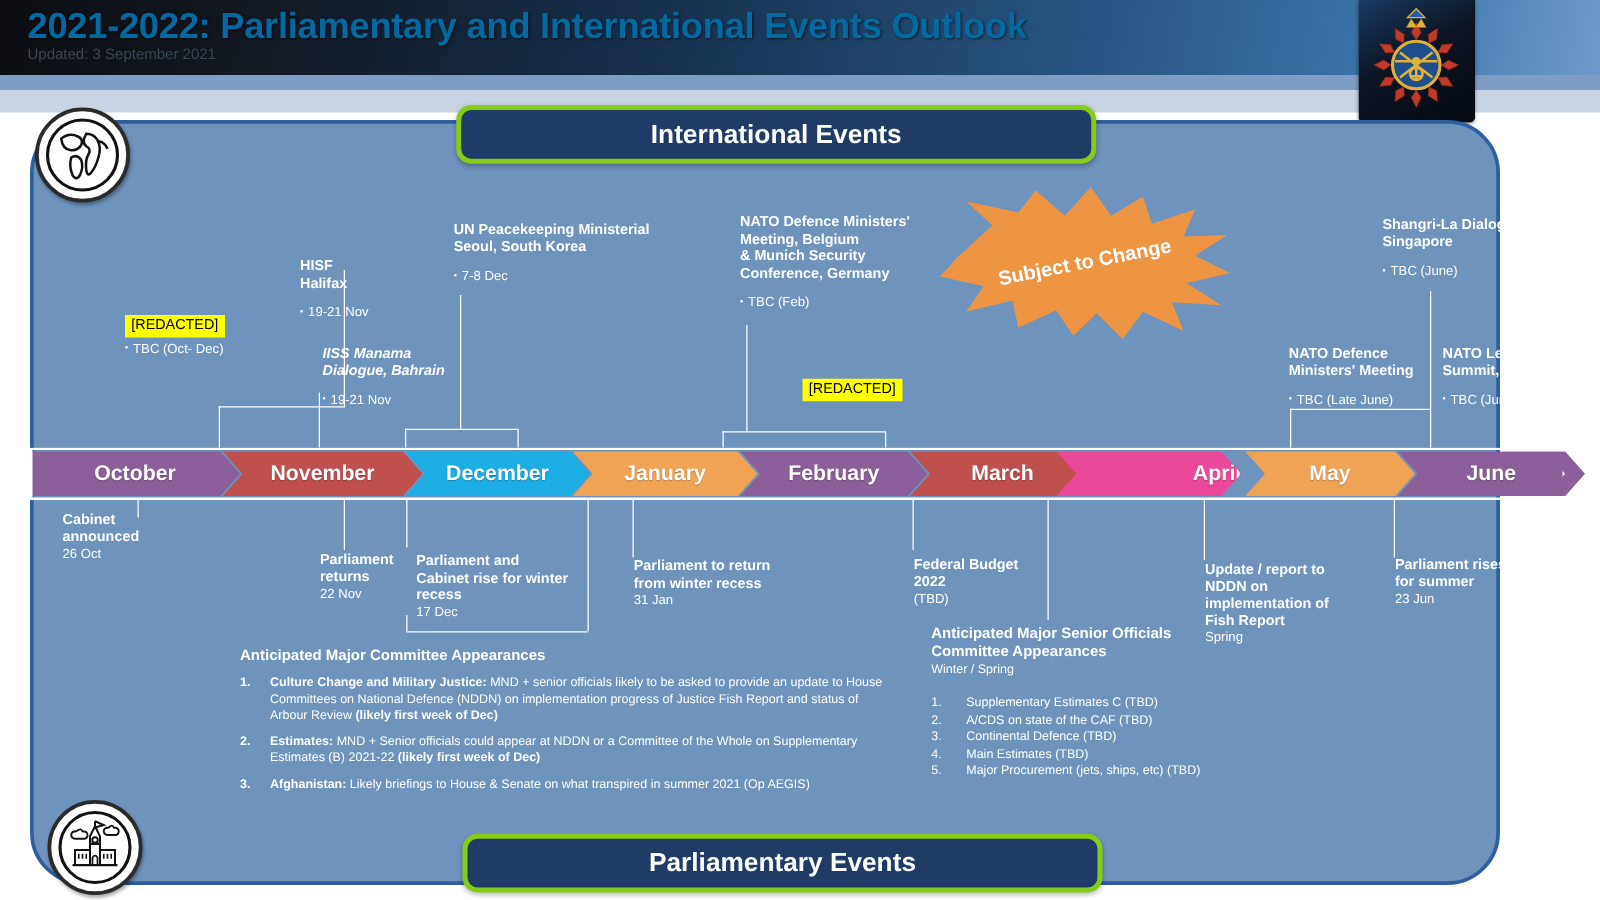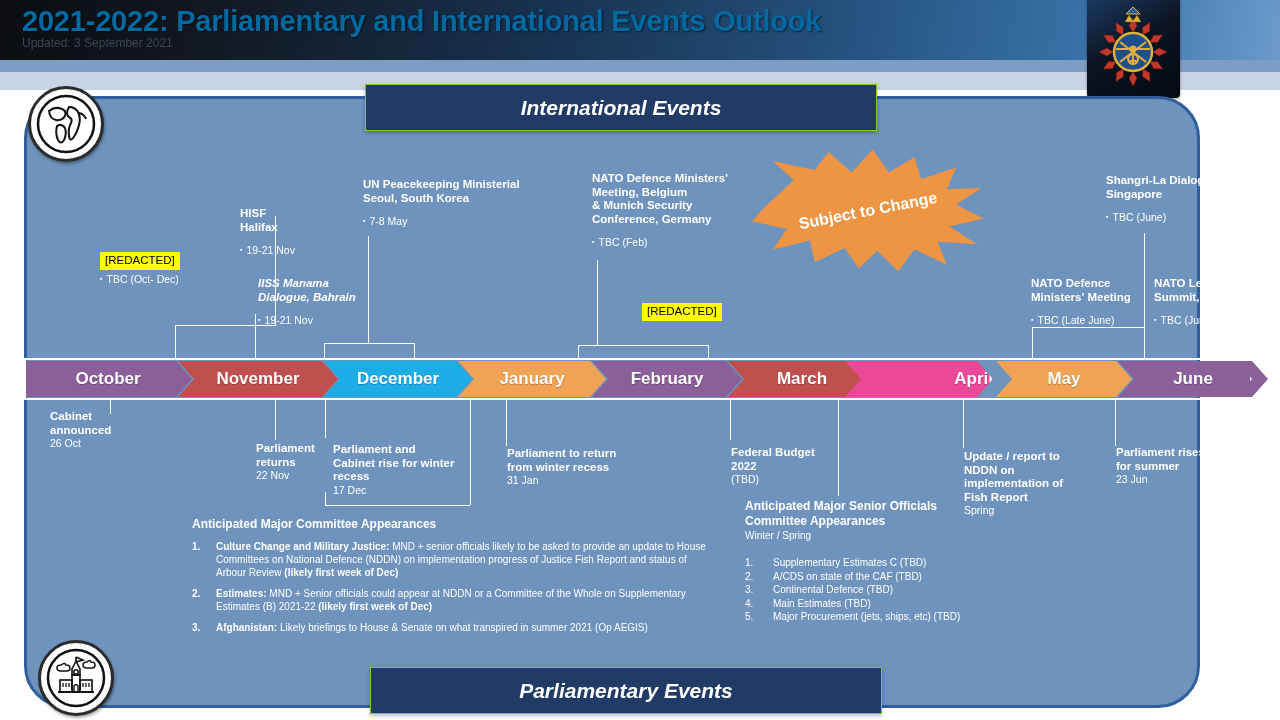--- a/index.html
+++ b/index.html
@@ -47,27 +47,26 @@
     position: absolute; left: 24px; top: 96px; width: 1176px; height: 612px;
     background: #6e93bd;
     border: 3px solid #2f5f9e;
     border-radius: 42px;
   }
 
   
   .banner {
     position: absolute;
     background: #1f3b66;
-    border: 1px solid #84cc16;
-    border-radius: 0;
+    border: 4px solid #84cc16;
+    border-radius: 12px;
     color: #ffffff;
     font-size: 21px; font-weight: bold;
     display: flex; align-items: center; justify-content: center;
     box-shadow: 0 2px 4px rgba(0,0,0,.25);
-    font-style: italic;
   }
   #banner-intl { left: 365px; top: 84px; width: 512px; height: 47px; }
   #banner-parl { left: 370px; top: 667px; width: 512px; height: 47px; }
 
   
   .icon-circle {
     position: absolute; width: 76px; height: 76px;
     background: #ffffff; border: 3px solid #2b2b2b; border-radius: 50%;
     display: flex; align-items: center; justify-content: center;
     box-shadow: 1px 2px 3px rgba(0,0,0,.35);
@@ -247,21 +246,21 @@
 
   <div class="evt" style="left:258px; top:277px; width:115px;">
     <div class="t" style="white-space: pre-line; font-style: italic;">IISS Manama
 Dialogue, Bahrain</div>
     <div class="d">19-21 Nov</div>
   </div>
 
   <div class="evt" style="left:363px; top:178px; width:180px;">
     <div class="t" style="white-space: pre-line;">UN Peacekeeping Ministerial
 Seoul, South Korea</div>
-    <div class="d">7-8 May</div>
+    <div class="d">7-8 Dec</div>
   </div>
 
   <div class="evt" style="left:592px; top:172px; width:165px;">
     <div class="t" style="white-space: pre-line;">NATO Defence Ministers'
 Meeting, Belgium
 &amp; Munich Security
 Conference, Germany</div>
     <div class="d">TBC (Feb)</div>
   </div>
 

